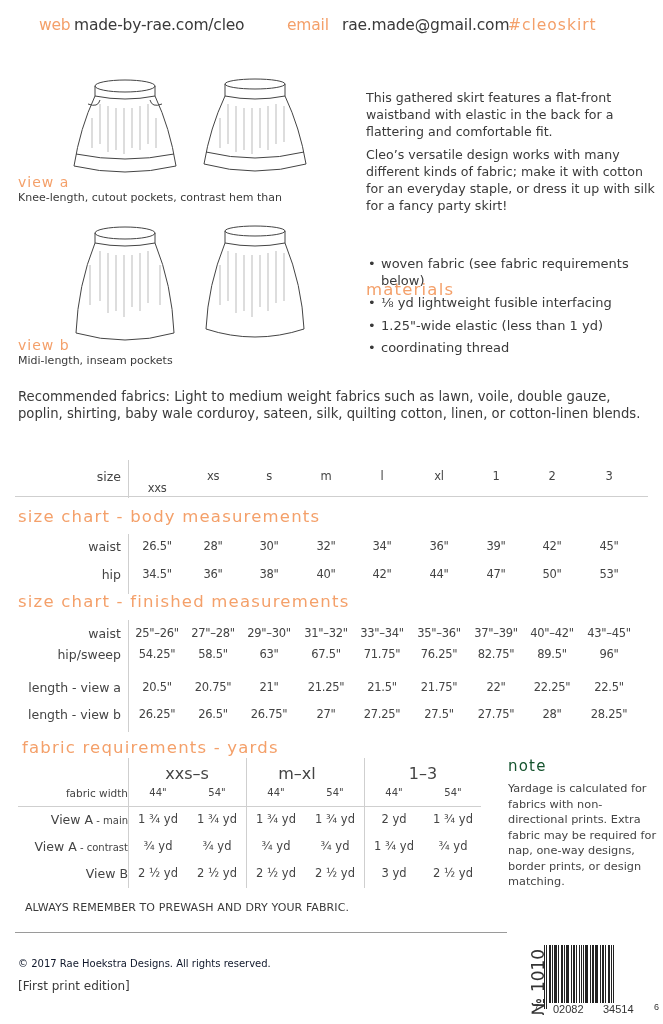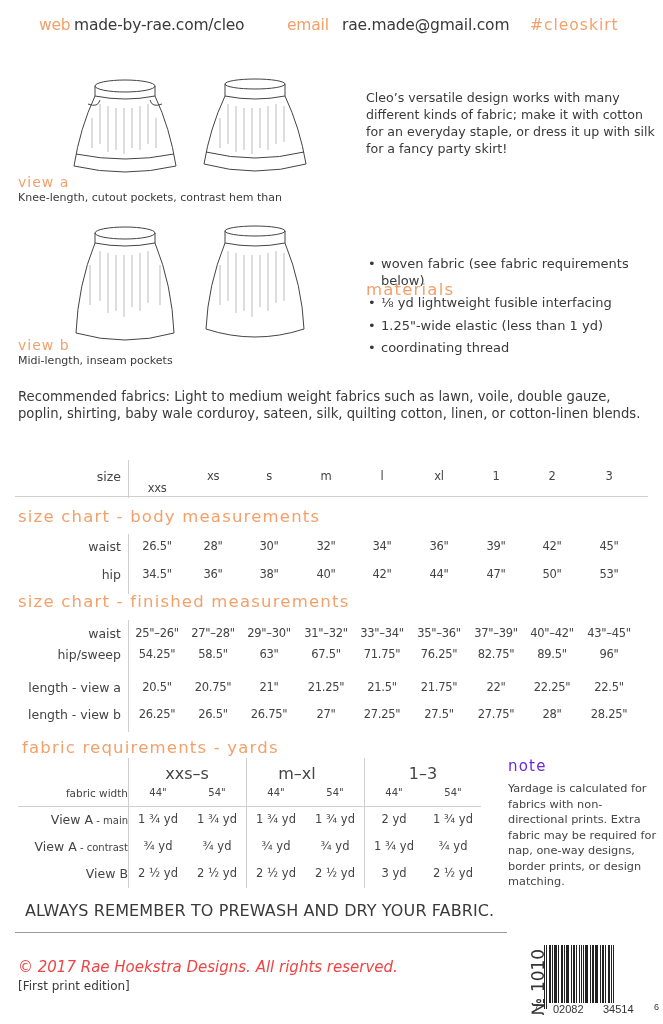--- a/index.html
+++ b/index.html
@@ -34,46 +34,46 @@
   .row .cell { position: absolute; width: 60px; text-align: center; white-space: nowrap; letter-spacing: -0.3px; }
   .vline { position: absolute; width: 1px; background: #cfcfcf; }
   .hline { position: absolute; height: 1px; background: #cfcfcf; }
 
   
   .frow { position: absolute; left: 0; width: 500px; height: 20px; font-size: 11.5px; color: #444; }
   .frow .lbl { position: absolute; right: 372px; text-align: right; white-space: nowrap; font-size: 12.5px; }
   .frow .lbl small { font-size: 10px; }
   .frow .cell { position: absolute; width: 60px; text-align: center; white-space: nowrap; }
 
-  .note-title { position: absolute; left: 508px; top: 757px; font-size: 15px; letter-spacing: 1.2px; color: #6d28d9; }
+  .note-title { position: absolute; left: 508px; top: 757px; font-size: 15px; letter-spacing: 1.2px; color: #14532d; }
   .note-body { position: absolute; left: 508px; top: 781px; width: 150px; font-size: 11.3px; line-height: 15.5px; color: #444; }
 
-  .prewash { position: absolute; left: 25px; top: 901px; font-size: 16px; letter-spacing: 0.1px; color: #3a3a3a; }
+  .prewash { position: absolute; left: 25px; top: 901px; font-size: 11px; letter-spacing: 0.1px; color: #3a3a3a; }
 
   .footer-line { position: absolute; left: 15px; top: 932px; width: 492px; height: 1px; background: #9a9a9a; }
-  .copyright { position: absolute; left: 18px; top: 958px; font-size: 15px; color: #ef4444; font-style: italic; }
+  .copyright { position: absolute; left: 18px; top: 958px; font-size: 10px; color: #0f172a; }
   .edition { position: absolute; left: 18px; top: 979px; font-size: 12px; color: #3a3a3a; }
 
   .pattern-no { position: absolute; left: 498px; top: 972px; font-size: 17px; color: #333; transform: rotate(-90deg); transform-origin: center; white-space: nowrap; width: 80px; text-align: center; }
 
   .barcode { position: absolute; left: 530px; top: 945px; width: 130px; height: 70px; }
   .barcode .bars { position: absolute; left: 14px; top: 0; height: 62px; width: 105px; display: flex; align-items: flex-start; }
   .barcode .bar { height: 58px; background: #222; margin-right: 1.3px; }
   .barcode .bar.long { height: 64px; }
   .barcode .digits { position: absolute; font-size: 9px; color: #333; font-family: "Liberation Sans", sans-serif; }
 </style>
 </head>
 <body>
 
 <div class="header">
   <span class="orange" style="left:39px;">web</span>
   <span style="left:74px;">made-by-rae.com/cleo</span>
   <span class="orange" style="left:287px;">email</span>
   <span style="left:342px;">rae.made@gmail.com</span>
-  <span class="orange" style="left:530px; letter-spacing:1px;">#cleoskirt</span>
+  <span class="orange" style="left:508px; letter-spacing:1px;">#cleoskirt</span>
 </div>
 
 <svg class="skirt" style="left:70px; top:78px;" width="110" height="98" viewBox="0 0 110 98">
   <g fill="none" stroke="#444" stroke-width="1">
     <ellipse cx="55" cy="8" rx="30" ry="6"></ellipse>
     <path d="M25 8 v10 M85 8 v10"></path>
     <path d="M25 18 Q55 24 85 18"></path>
     <path d="M25 18 Q10 50 4 88 Q55 100 106 88 Q100 50 85 18"></path>
     <path d="M6 76 Q55 86 104 76"></path>
     <path d="M18 26 Q28 30 30 22 M92 26 Q82 30 80 22"></path>
@@ -116,20 +116,21 @@
     <path d="M25 18 Q8 60 6 104 Q55 120 104 104 Q102 60 85 18"></path>
   </g>
   <g stroke="#aaa" stroke-width="0.8">
     <path d="M28 26 v50 M36 28 v60 M44 30 v56 M52 30 v62 M60 30 v52 M68 28 v58 M76 26 v52 M84 28 v48 M20 40 v40"></path>
   </g>
 </svg>
 <div class="view-label" style="left:18px; top:337px;">view b</div>
 <div class="view-desc" style="left:18px; top:354px;">Midi-length, inseam pockets</div>
 
 <div class="intro" style="top:89px;">
+  <p>This gathered skirt features a flat-front waistband with elastic in the back for a flattering and comfortable fit.</p>
   <p>Cleo’s versatile design works with many different kinds of fabric; make it with cotton for an everyday staple, or dress it up with silk for a fancy party skirt!</p>
 </div>
 
 <div class="section-title" style="left:366px; top:232px;margin-top:48px;">materials</div>
 <ul class="materials">
   <li>woven fabric (see fabric requirements below)</li>
   <li>⅛ yd lightweight fusible interfacing</li>
   <li>1.25"-wide elastic (less than 1 yd)</li>
   <li>coordinating thread</li>
 </ul>

